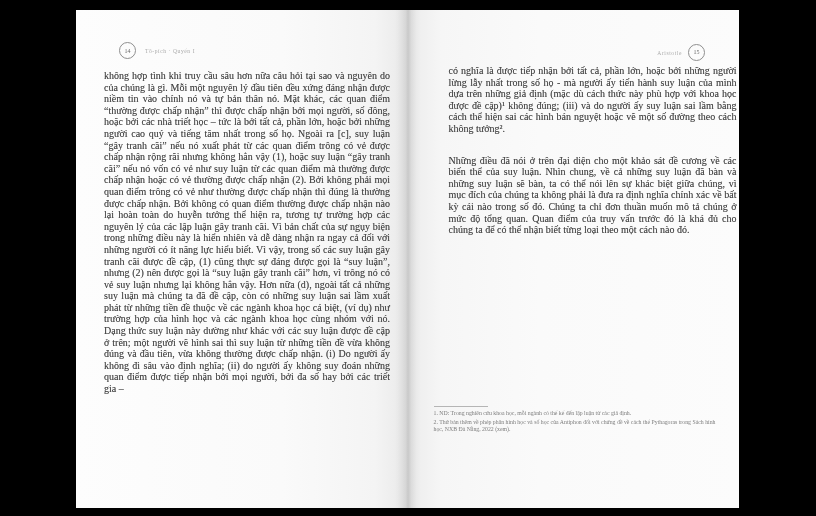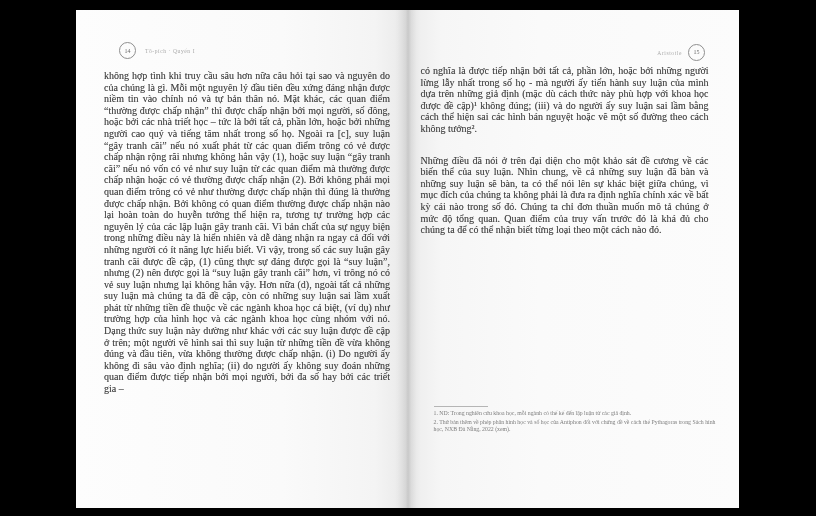--- a/index.html
+++ b/index.html
@@ -57,21 +57,21 @@
   .header-right .running-head { margin-right: 6px; margin-top: 1px; }
   .body-text {
     position: absolute;
     font-size: 10px;
     line-height: 11.6px;
     text-align: justify;
     color: #454545;
     text-shadow: 0 0 0.5px rgba(80,80,80,0.55);
   }
   .left-body  { left: 28px; top: 60px; width: 286px; }
-  .right-body { left: 13px; top: 55px; width: 288px; }
+  .right-body { left: 41px; top: 55px; width: 288px; }
   .right-body p { margin: 0; }
   .right-body p + p { margin-top: 20px; }
   .footnotes {
     position: absolute;
     left: 26px; top: 396px;
     width: 282px;
     color: #7d7d7d;
     font-size: 5.8px;
     line-height: 7.6px;
     text-align: justify;

